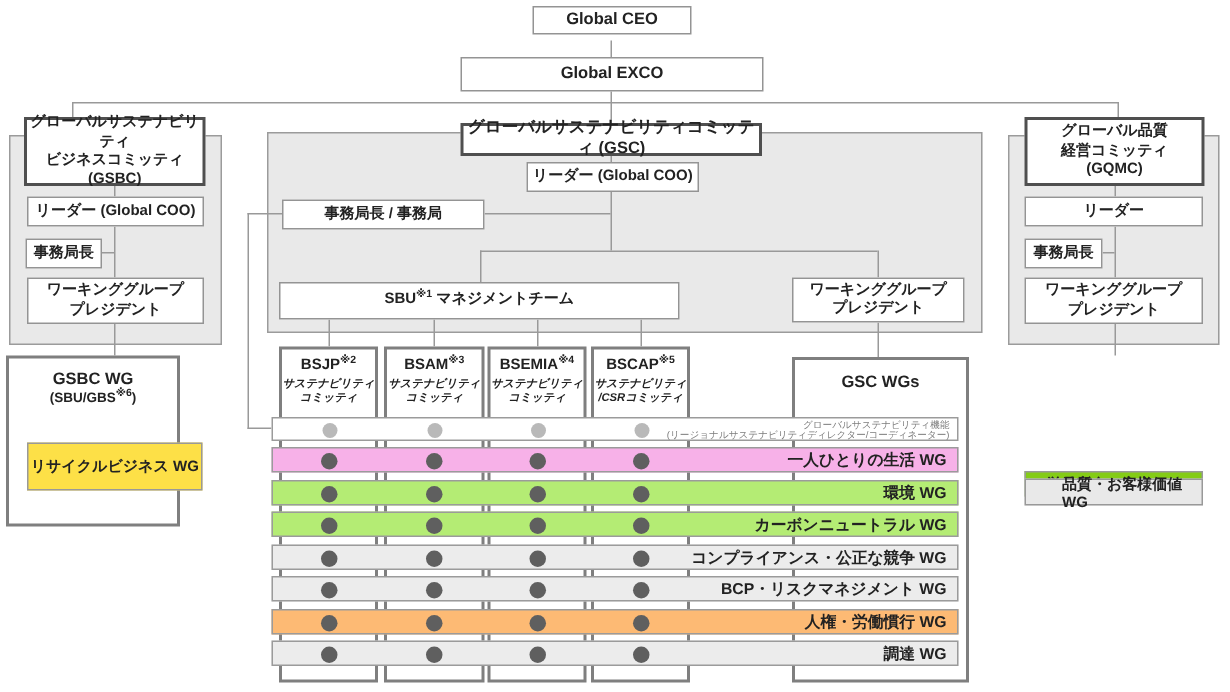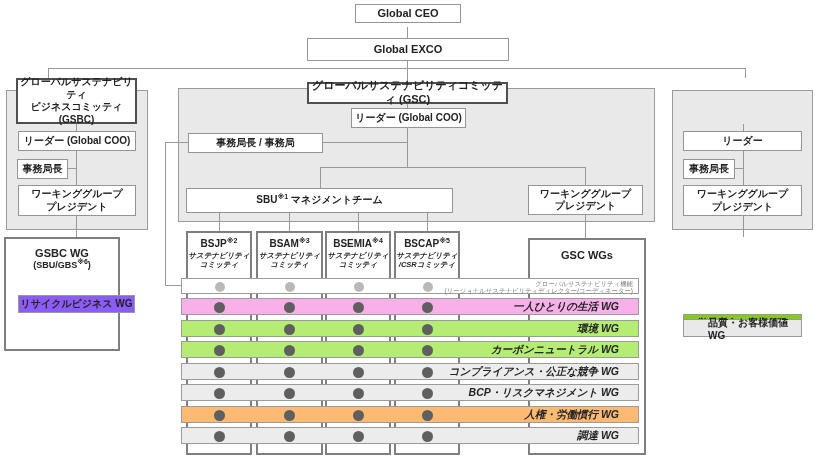--- a/index.html
+++ b/index.html
@@ -13,21 +13,21 @@
   .panel{position:absolute;box-sizing:border-box;background:#e9e9e9;border:1px solid #9b9b9b;z-index:1;}
   .line{position:absolute;background:#999;z-index:2;}
   .f11{font-size:11px;}
   .f10{font-size:10px;}
   .tall{z-index:3;justify-content:flex-start;padding-top:5px;}
   .c-name{font-size:10px;}
   .c-sub{font-size:7.5px;line-height:1.3;font-style:italic;}
   sup{font-size:7px;vertical-align:super;line-height:0;}
   .row{position:absolute;box-sizing:border-box;left:181px;width:458px;border:1px solid #9b9b9b;
        z-index:4;display:flex;align-items:center;justify-content:flex-end;}
-  .row-label{font-size:10.5px;font-weight:bold;padding-right:19px;color:#222;font-style:italic;}
+  .row-label{font-size:10.5px;font-weight:bold;padding-right:7px;color:#222;}
   .dot{position:absolute;border-radius:50%;background:#5f5f5f;width:11px;height:11px;top:2.5px;}
   .dot.light{background:#b9b9b9;width:10px;height:10px;top:3px;}
   .caption{position:absolute;right:5px;top:1px;text-align:right;font-size:6.4px;
            font-weight:normal;color:#7d7d7d;line-height:1.12;}
   .wgs-title{font-size:11px;font-weight:bold;line-height:1.3;}
   .wgs-sub{font-size:9px;font-weight:bold;}
   .item{position:absolute;box-sizing:border-box;border:1px solid #999;display:flex;
         align-items:center;justify-content:center;font-weight:bold;font-size:10px;z-index:4;}
 </style>
 </head>
@@ -67,21 +67,21 @@
     </div>
   <div class="box f10" style="left:18px;top:185px;width:118px;height:31px;z-index:3;">
     <div>ワーキンググループ</div>
     <div>プレジデント</div>
   </div>
 
   <div class="box heavy" style="left:4px;top:237px;width:116px;height:114px;justify-content:flex-start;padding-top:7px;">
     <div class="wgs-title">GSBC WG</div>
     <div class="wgs-sub"><span>(SBU/GBS</span><sup>※6</sup><span>)</span></div>
   </div>
-  <div class="item" style="left: 18px; top: 295px; width: 117px; height: 18px; background-color: #8b5cf6;">
+  <div class="item" style="left: 18px; top: 295px; width: 117px; height: 32px; background-color: #fde047;">
       <span>リサイクルビジネス WG</span>
     </div>
 
   <div class="panel" style="left:178px;top:88px;width:477px;height:134px;"></div>
   <div class="line" style="left:407px;top:104px;width:1px;height:4px;"></div>
   <div class="line" style="left:407px;top:128px;width:1px;height:39px;"></div>
   <div class="line" style="left:320px;top:167px;width:265px;height:1px;"></div>
   <div class="line" style="left:320px;top:167px;width:1px;height:21px;"></div>
   <div class="line" style="left:585px;top:167px;width:1px;height:18px;"></div>
   <div class="line" style="left:323px;top:142px;width:84px;height:1px;"></div>
@@ -197,20 +197,25 @@
       <span class="dot" style="left:240px;"></span>
     <span class="row-label">調達 WG</span>
   </div>
 
   <div class="panel" style="left:672px;top:90px;width:141px;height:140px;"></div>
   <div class="line" style="left:743px;top:124px;width:1px;height:7px;"></div>
   <div class="line" style="left:743px;top:151px;width:1px;height:34px;"></div>
   <div class="line" style="left:735px;top:168px;width:8px;height:1px;"></div>
   <div class="line" style="left:743px;top:216px;width:1px;height:21px;"></div>
 
+  <div class="box strong f10" style="left:683px;top:78px;width:120px;height:46px;">
+    <div>グローバル品質</div>
+    <div>経営コミッティ</div>
+    <div>(GQMC)</div>
+  </div>
   <div class="box f10" style="left:683px;top:131px;width:119px;height:20px;z-index:3;">
       <span>リーダー</span>
     </div>
   <div class="box f10" style="left:683px;top:159px;width:52px;height:20px;z-index:3;">
       <span>事務局長</span>
     </div>
   <div class="box f10" style="left:683px;top:185px;width:119px;height:31px;z-index:3;">
     <div>ワーキンググループ</div>
     <div>プレジデント</div>
   </div>

